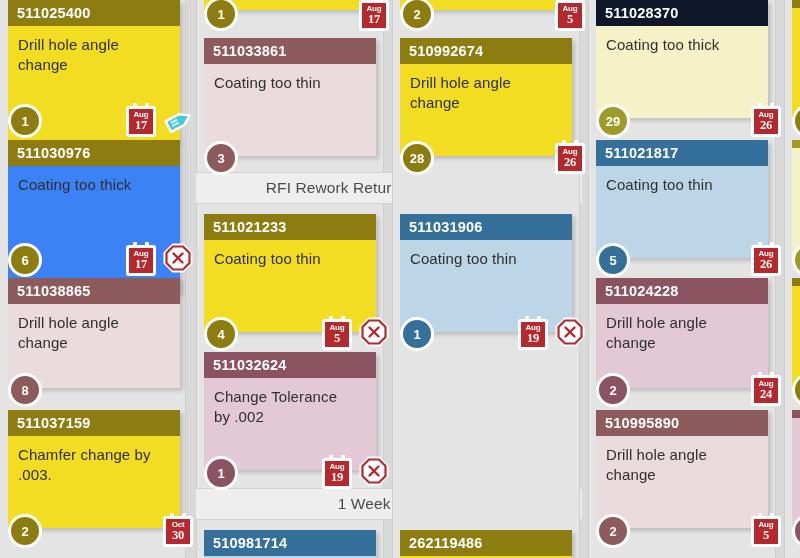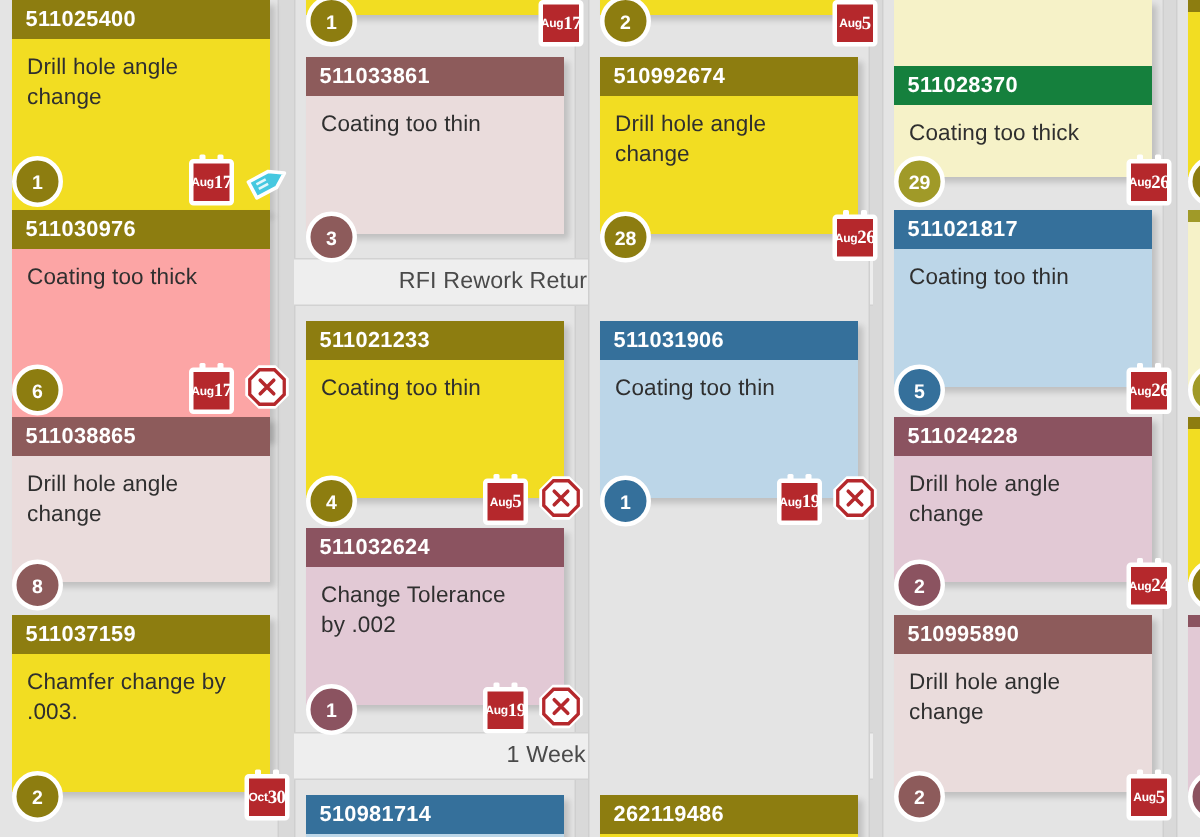--- a/index.html
+++ b/index.html
@@ -67,21 +67,21 @@
     display:flex;align-items:center;justify-content:center;
     z-index:6;
   }
   .cal{
     position:absolute;
     width:30px;height:31px;
     background:#b5282c;
     border:3px solid #ffffff;
     border-radius:3px;
     box-sizing:border-box;
-    display:flex;flex-direction:row;align-items:center;justify-content:center;
+    display:flex;flex-direction:column;align-items:center;justify-content:center;
     color:#ffffff;line-height:1;
     z-index:7;
   }
   .cal:before,.cal:after{
     content:"";position:absolute;top:-6px;width:4px;height:5px;
     background:#ffffff;border-radius:1px;
   }
   .cal:before{left:4px;}
   .cal:after{right:4px;}
   .cal .m{font-size:8px;font-weight:bold;letter-spacing:-.2px;}
@@ -114,21 +114,21 @@
   <div class="tag" style="left:164px;top:106px;">
     <svg width="30" height="30" viewBox="0 0 30 30">
       <g transform="rotate(-28 15 15)">
         <path d="M3 9 h15 l9 6 -9 6 H3 z" fill="#46c8e0" stroke="#ffffff" stroke-width="2.4" stroke-linejoin="round"></path>
         <rect x="7" y="12" width="7" height="1.8" fill="#ffffff" opacity=".85"></rect>
         <rect x="7" y="15.4" width="7" height="1.8" fill="#ffffff" opacity=".85"></rect>
       </g>
     </svg>
   </div>
 
-  <div class="card" style="left:8px;top:140px;width:172px;height:153px;background:#fca5a5;">
+  <div class="card" style="left:8px;top:140px;width:172px;height:153px;background:#3b82f6;">
     <div class="card-hd" style="background:#8d7d10;">511030976</div>
     <div class="card-bd">Coating too thick</div>
   </div>
   <div class="count" style="left:8px;top:243px;background:#8d7d10;">6</div>
   <div class="cal" style="left:126px;top:245px;">
     <span class="m">Aug</span>
     <span class="d">17</span>
   </div>
   <div class="blocker" style="left:163px;top:243px;">
     <svg width="30" height="30" viewBox="0 0 30 30">
@@ -255,21 +255,21 @@
     </svg>
   </div>
 
   <div class="card" style="left:400px;top:530px;width:172px;height:40px;background:#f2dd22;">
     <div class="card-hd" style="background:#8d7d10;">262119486</div>
   </div>
 
   <div class="col" style="left:588px;width:188px;height:574px;"></div>
 
   <div class="card" style="left:596px;top:0px;width:172px;height:118px;background:#f6f2c8;">
-    <div class="card-hd" style="background:#15803d;margin-top:44px;">511028370</div>
+    <div class="card-hd" style="background:#0f172a;">511028370</div>
     <div class="card-bd">Coating too thick</div>
   </div>
   <div class="count" style="left:596px;top:104px;background:#a09a28;">29</div>
   <div class="cal" style="left:751px;top:106px;">
     <span class="m">Aug</span>
     <span class="d">26</span>
   </div>
 
   <div class="card" style="left:596px;top:140px;width:172px;height:118px;background:#bcd6e8;">
     <div class="card-hd" style="background:#35709b;">511021817</div>

